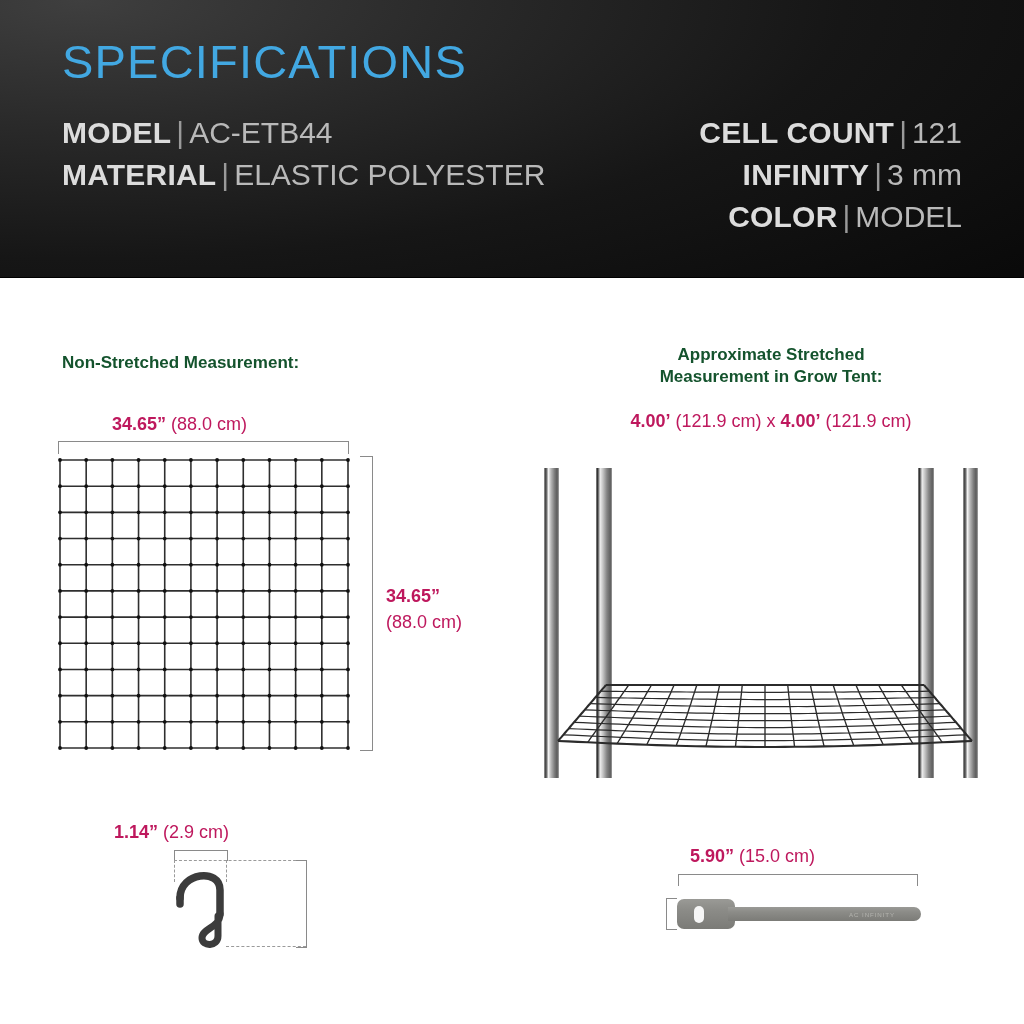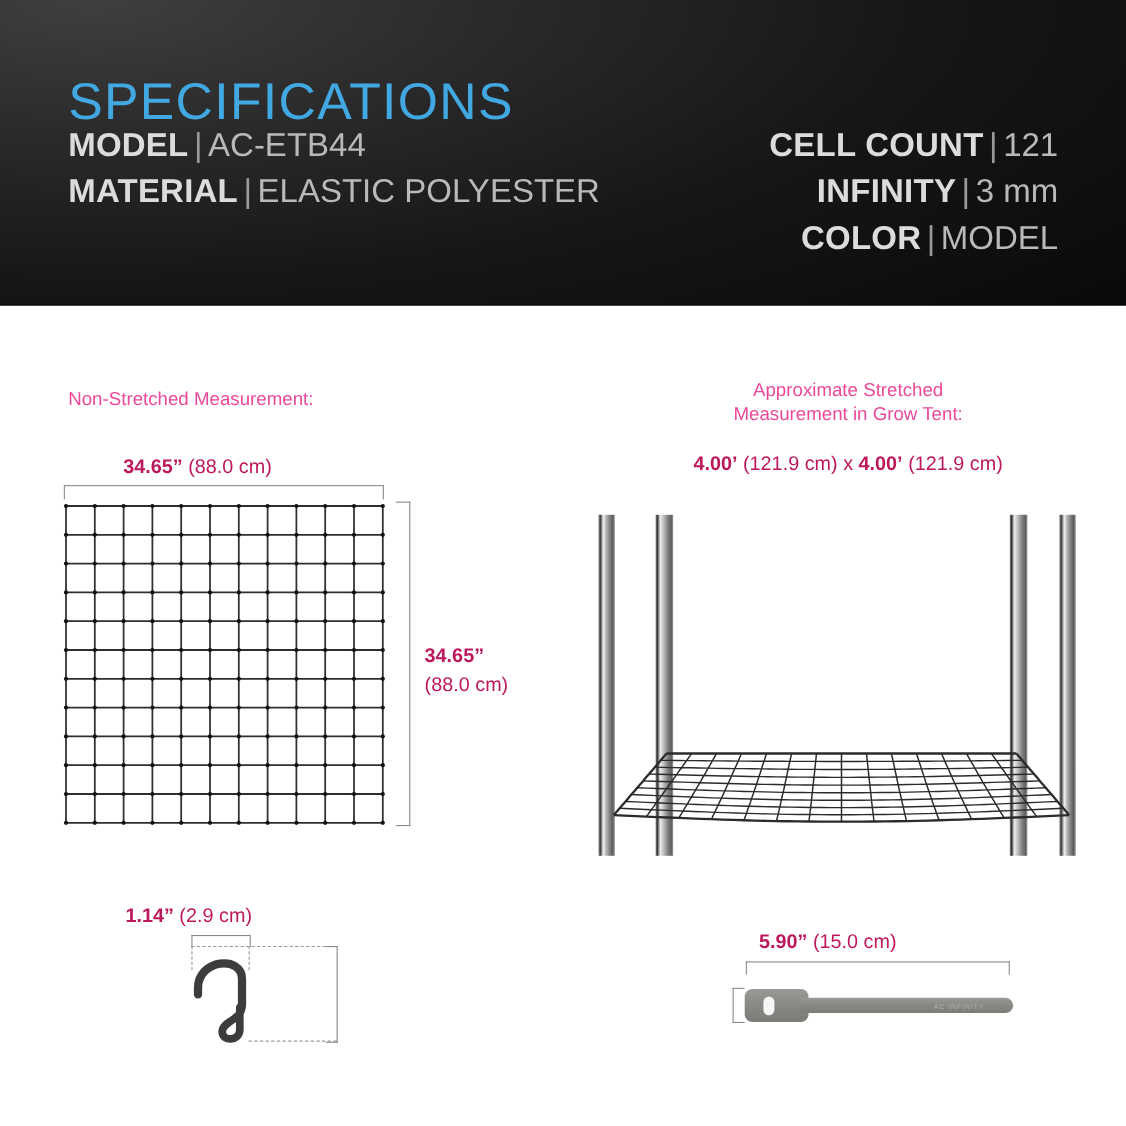--- a/index.html
+++ b/index.html
@@ -18,38 +18,38 @@
     background:
       radial-gradient(120% 150% at 8% 0%, #3f3f3f 0%, #2a2a2a 30%, #161616 62%, #0a0a0a 100%);
     overflow:hidden;
   }
   .header:after{
     content:"";position:absolute;left:0;bottom:0;width:100%;height:1px;background:#000;
   }
   .spec-title{
     position:absolute;left:62px;top:38px;
     font-size:47px;letter-spacing:1.2px;
-    color:#42a8e2;font-weight:400;line-height:1;margin-top:30px;
+    color:#42a8e2;font-weight:400;line-height:1;
   }
   .spec-cols{position:absolute;left:0;top:112px;width:1024px;}
   .spec-col{position:absolute;top:0;}
   .spec-col.left{left:62px;text-align:left;}
   .spec-col.right{right:62px;text-align:right;}
   .spec-row{
     font-size:30px;line-height:42px;white-space:nowrap;color:#c9c9c9;font-weight:400;
   }
   .spec-label{color:#dcdcdc;font-weight:700;letter-spacing:.2px;}
   .spec-sep{color:#9a9a9a;font-weight:300;padding:0 5px;}
   .spec-value{color:#b9b9b9;font-weight:400;}
 
   
   .body-area{position:absolute;left:0;top:278px;width:1024px;height:746px;background:#fff;}
 
   .sec-head{
-    position:absolute;font-size:17px;font-weight:400;color:#ec4899;line-height:22px;
+    position:absolute;font-size:17px;font-weight:700;color:#14532d;line-height:22px;
   }
   .dim-text{position:absolute;font-size:18px;color:#be185d;line-height:26px;white-space:nowrap;}
   .dim-text b{font-weight:700;}
   .dim-text .unit{font-weight:400;}
 
   
   .brk{position:absolute;border-color:#8a8a8a;border-style:solid;}
   .brk-top{border-width:1.5px 1.5px 0 1.5px;}
   .brk-right{border-width:1.5px 1.5px 1.5px 0;}
   .brk-left{border-width:1.5px 0 1.5px 1.5px;}

